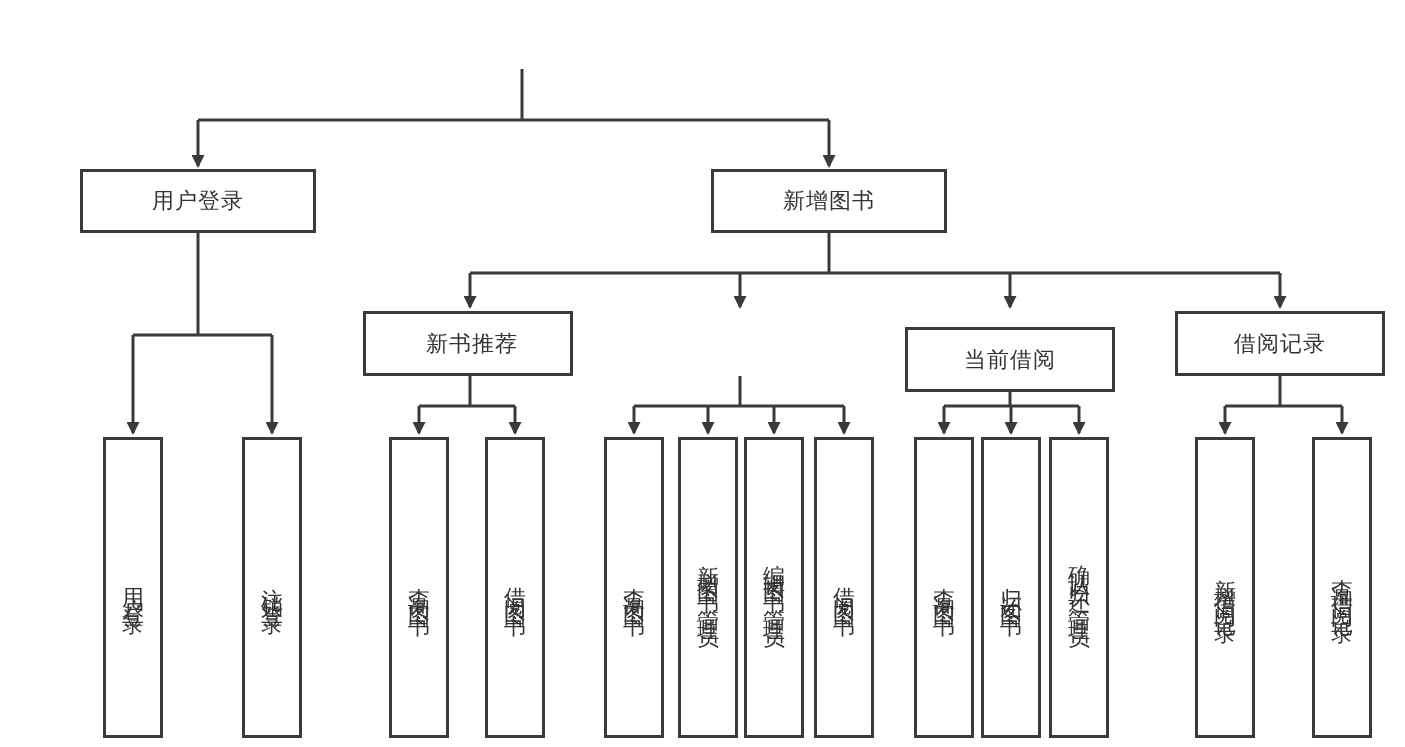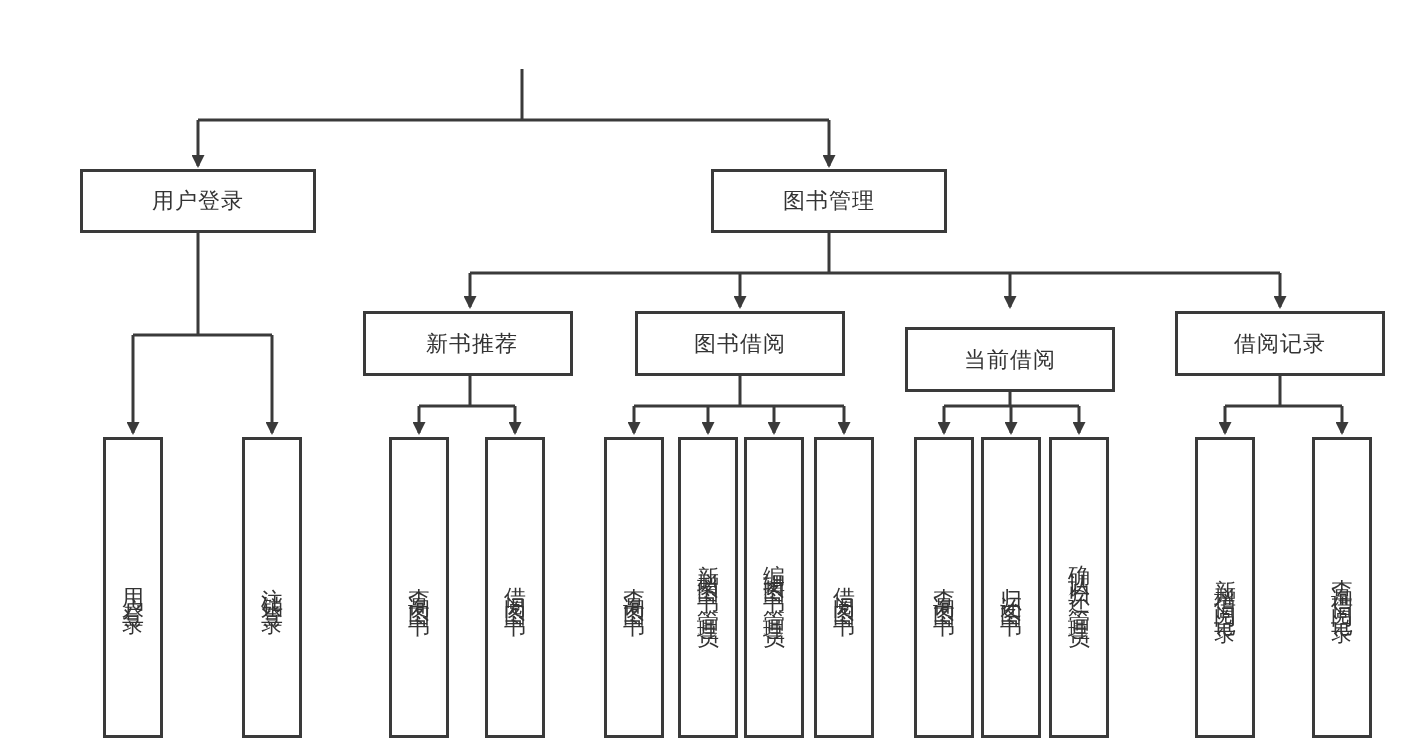--- a/index.html
+++ b/index.html
@@ -85,24 +85,23 @@
     <path class="seg" marker-end="url(#arr)" d="M844 406 V433"></path>
     <path class="seg" marker-end="url(#arr)" d="M944 406 V433"></path>
     <path class="seg" marker-end="url(#arr)" d="M1011 406 V433"></path>
     <path class="seg" marker-end="url(#arr)" d="M1079 406 V433"></path>
     <path class="seg" marker-end="url(#arr)" d="M1225 406 V433"></path>
     <path class="seg" marker-end="url(#arr)" d="M1342 406 V433"></path>
   </svg>
 
 
   <div class="box" style="left:80px;top:169px;width:236px;height:64px;">用户登录</div>
-  <div class="box" style="left:711px;top:169px;width:236px;height:64px;">图书管理</div>
+  <div class="box" style="left:711px;top:169px;width:236px;height:64px;">新增图书</div>
 
   <div class="box" style="left:363px;top:311px;width:210px;height:65px;padding-left:8px;">新书推荐</div>
-  <div class="box" style="left:635px;top:311px;width:210px;height:65px;">图书借阅</div>
   <div class="box" style="left:905px;top:327px;width:210px;height:65px;">当前借阅</div>
   <div class="box" style="left:1175px;top:311px;width:210px;height:65px;">借阅记录</div>
 
   <div class="box leaf" style="left:103px;top:437px;width:60px;height:301px;">用户登录</div>
   <div class="box leaf" style="left:242px;top:437px;width:60px;height:301px;">注销登录</div>
 
   <div class="box leaf" style="left:389px;top:437px;width:60px;height:301px;">查询图书</div>
   <div class="box leaf" style="left:485px;top:437px;width:60px;height:301px;">借阅图书</div>
 
   <div class="box leaf" style="left:604px;top:437px;width:60px;height:301px;">查询图书</div>

